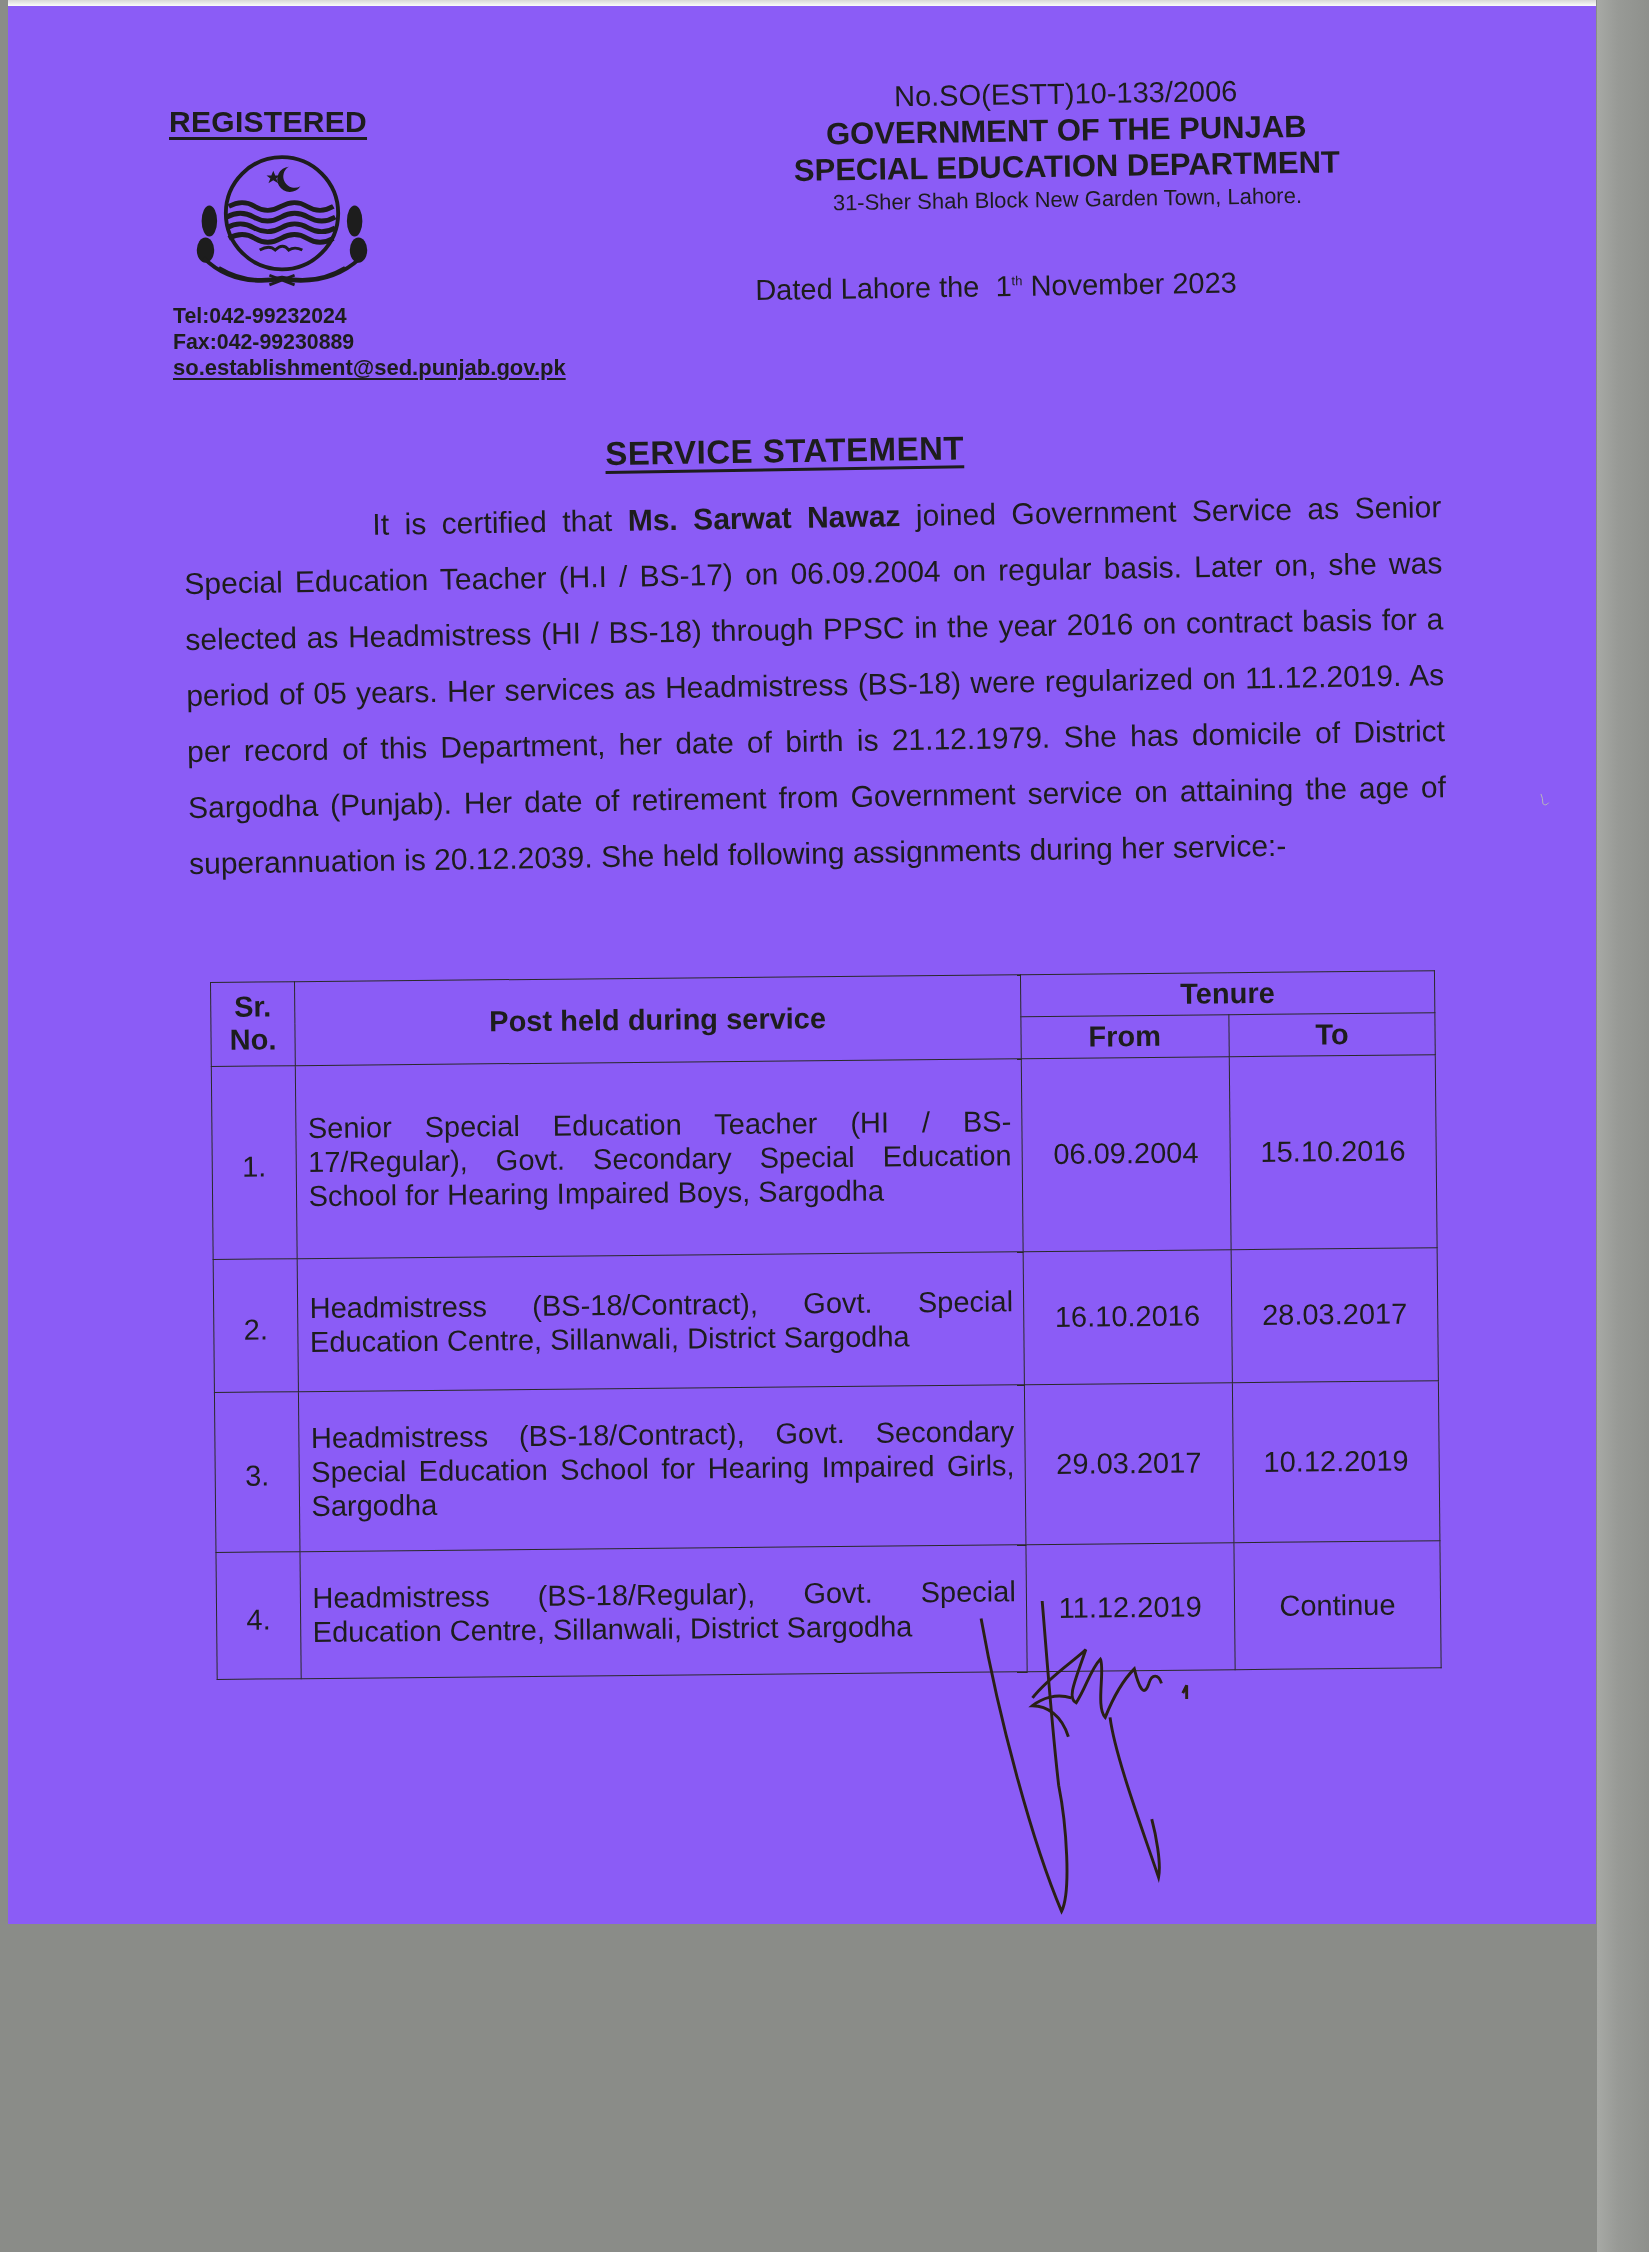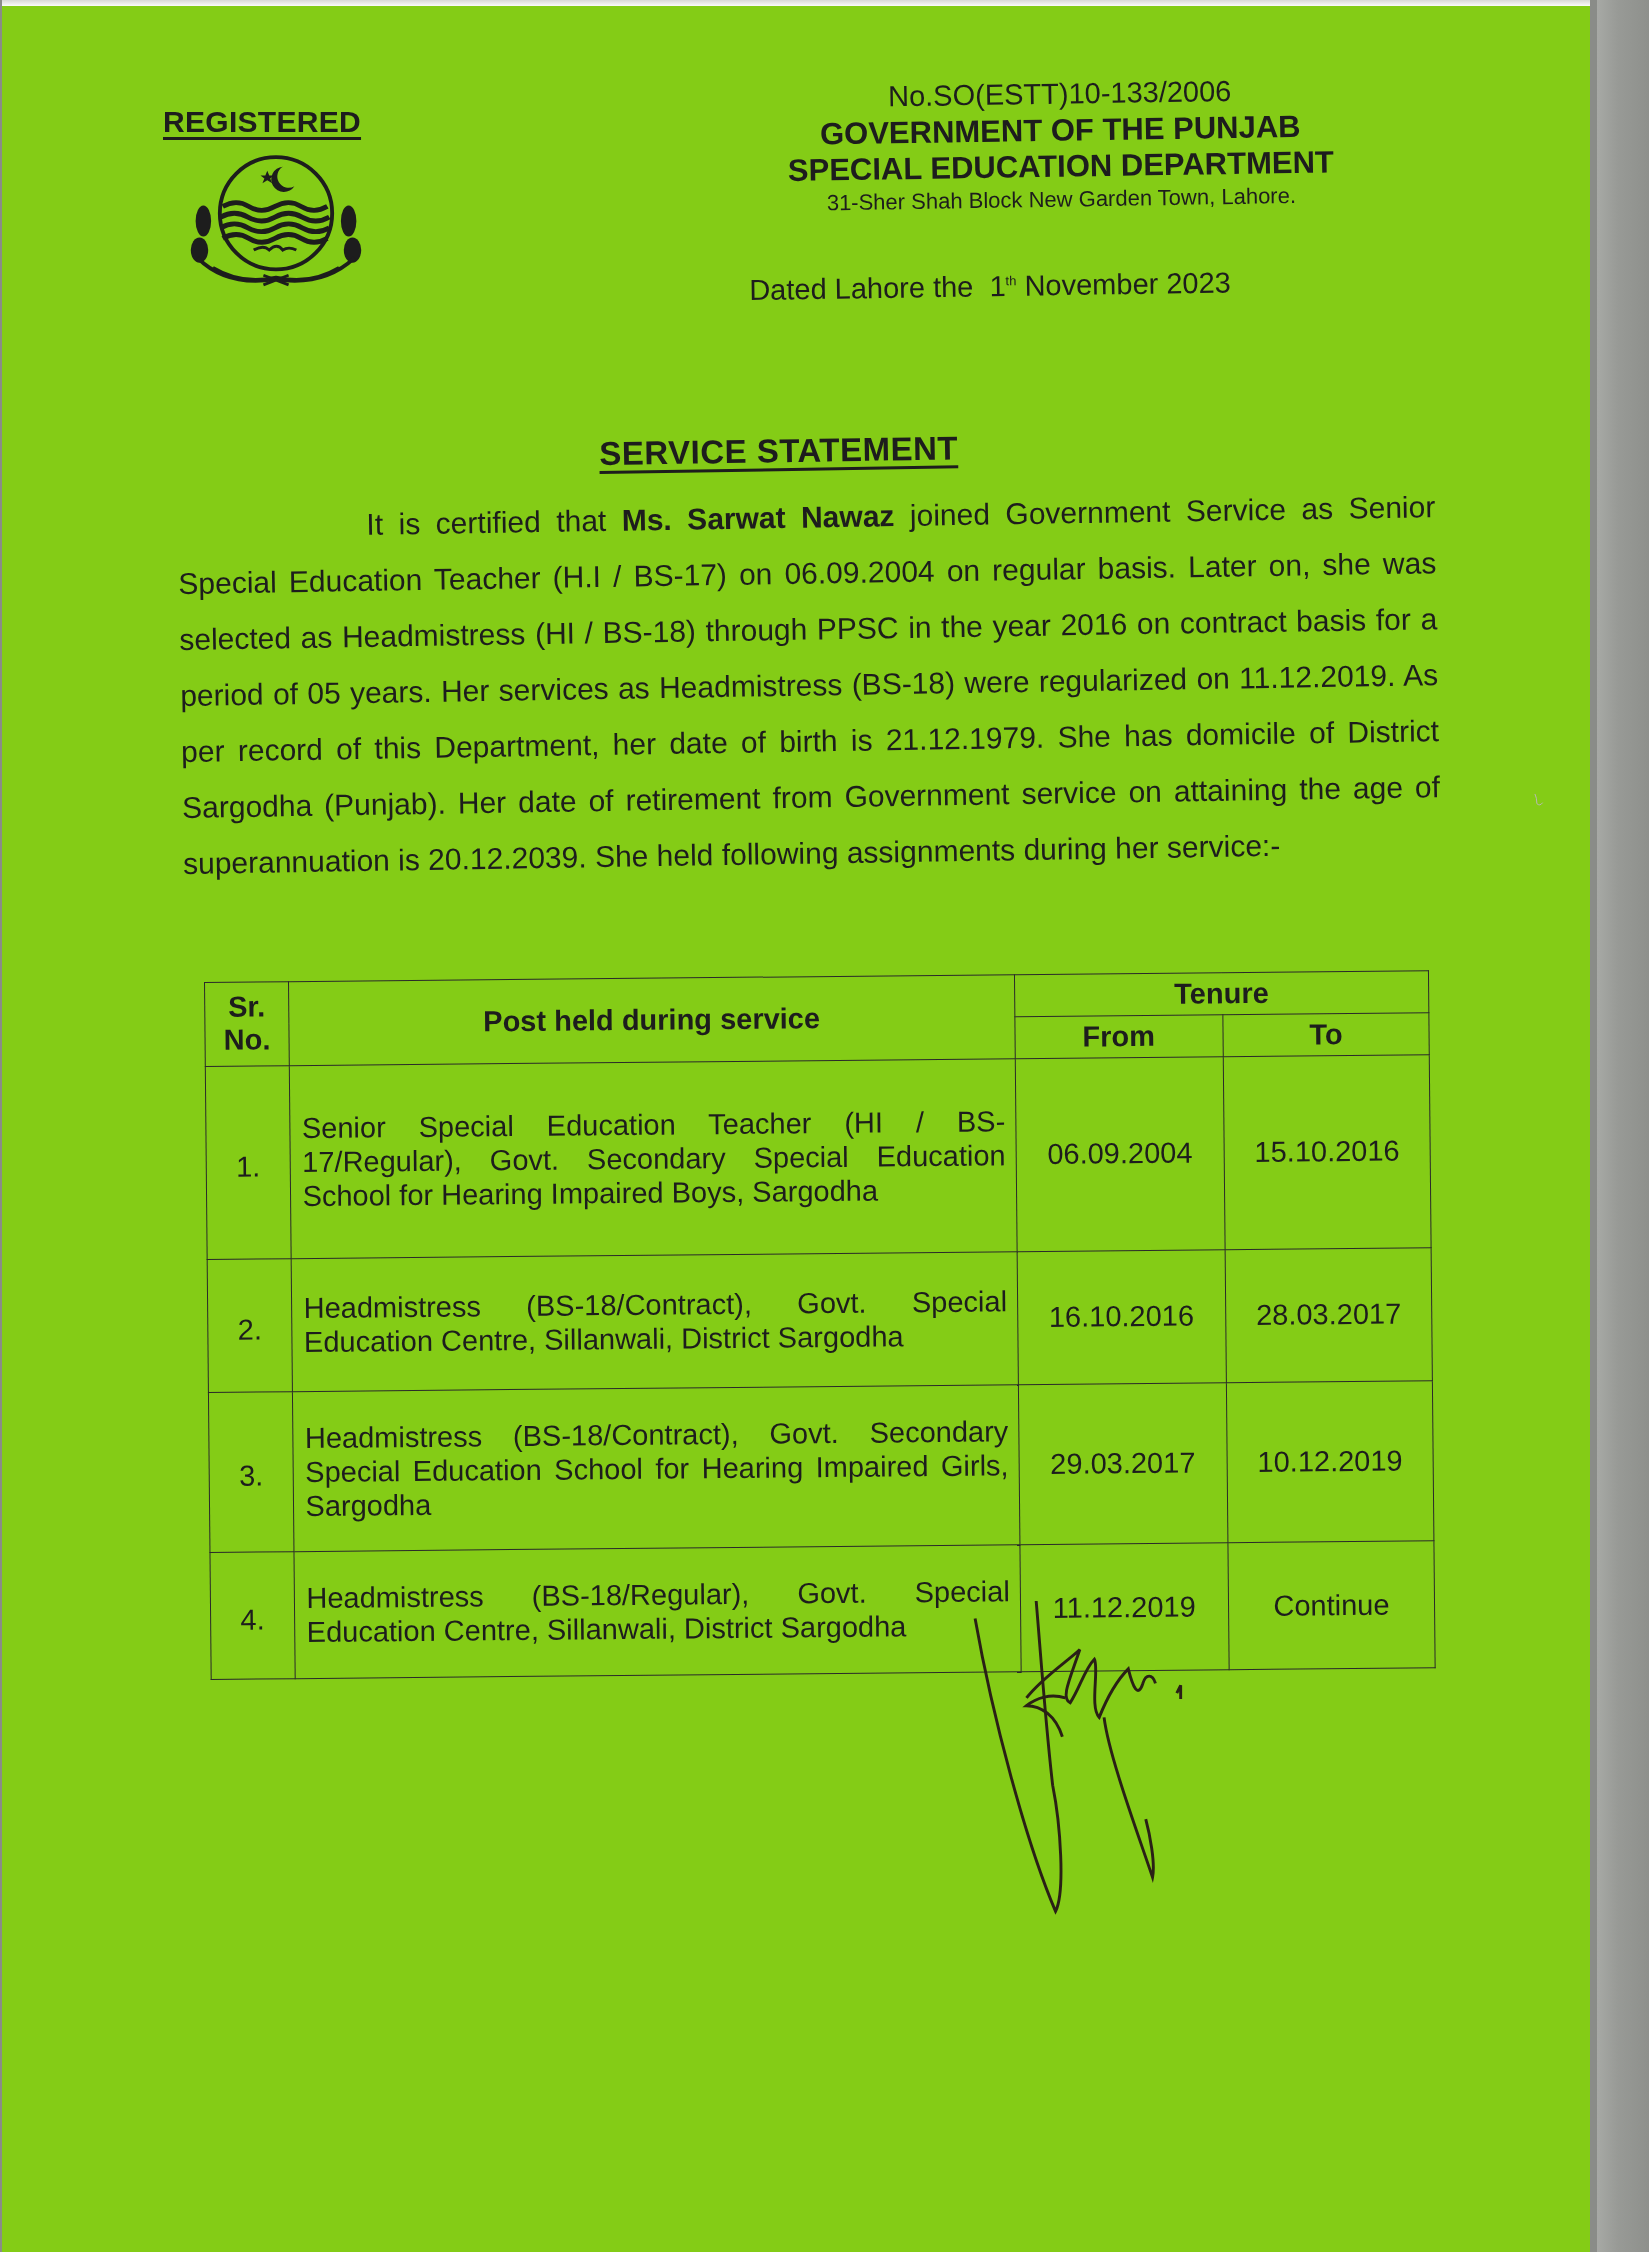--- a/index.html
+++ b/index.html
@@ -2,22 +2,22 @@
 <html><head>
   <meta charset="utf-8">
   <style>
     html, body { margin: 0; padding: 0; }
     body {
       width: 1650px; height: 2252px; position: relative; overflow: hidden;
       background: #8a8c88;
       font-family: "Liberation Sans", sans-serif; color: #1d1d1d;
     }
     .page {
-      position: absolute; left: 2px; top: 0; width: 1588px; height: 2252px;
-      background: #84cc16;
+      position: absolute; left: 8px; top: 0; width: 1588px; height: 1924px;
+      background: #8b5cf6;
     }
     .top-shadow { position:absolute; left:0; top:0; width:100%; height:5.8px; background: linear-gradient(#d8d8d6,#fbfbfb); }
     .right-edge { position:absolute; left:1597px; top:0; width:52px; height:2252px; background: linear-gradient(90deg,#a7a9a5,#989a96 40%,#8e908c); }
 
     .registered {
       position:absolute; left:161px; top:105px; font-weight:bold; font-size:30px;
       text-decoration: underline; text-underline-offset: 4.9px; letter-spacing: 0.3px;
     }
     .logo { position:absolute; left:182px; top:153px; width:184px; height:136px; }
     .contact { position:absolute; left:165px; top:303px; font-weight:bold; font-size:21.3px; line-height:26px; }
@@ -90,20 +90,25 @@
     <path d="M72 100 q10 -6 16 0 q8 -8 14 0 q6 -4 14 0" stroke="#1d1d1d" stroke-width="3" fill="none"></path>
     <ellipse cx="20" cy="70" rx="8" ry="16" fill="#1d1d1d"></ellipse>
     <ellipse cx="170" cy="70" rx="8" ry="16" fill="#1d1d1d"></ellipse>
     <ellipse cx="16" cy="100" rx="9" ry="13" fill="#1d1d1d"></ellipse>
     <ellipse cx="174" cy="100" rx="9" ry="13" fill="#1d1d1d"></ellipse>
     <path d="M14 108 q30 30 80 22 q50 8 82 -22" stroke="#1d1d1d" stroke-width="4" fill="none"></path>
     <path d="M30 118 q30 18 65 10 q35 8 65 -10" stroke="#1d1d1d" stroke-width="3" fill="none"></path>
     <path d="M82 126 l26 10 M108 126 l-26 10" stroke="#1d1d1d" stroke-width="3"></path>
   </svg>
 
+  <div class="contact">
+    <div>Tel:042-99232024</div>
+    <div>Fax:042-99230889</div>
+    <div class="email">so.establishment@sed.punjab.gov.pk</div>
+  </div>
 
   <div class="header-right">
     <div class="ref-no">No.SO(ESTT)10-133/2006</div>
     <div class="gov">GOVERNMENT OF THE PUNJAB</div>
     <div class="dept">SPECIAL EDUCATION DEPARTMENT</div>
     <div class="address">31-Sher Shah Block New Garden Town, Lahore.</div>
   </div>
 
   <div class="dated">
     <span>Dated Lahore the</span>&nbsp;

